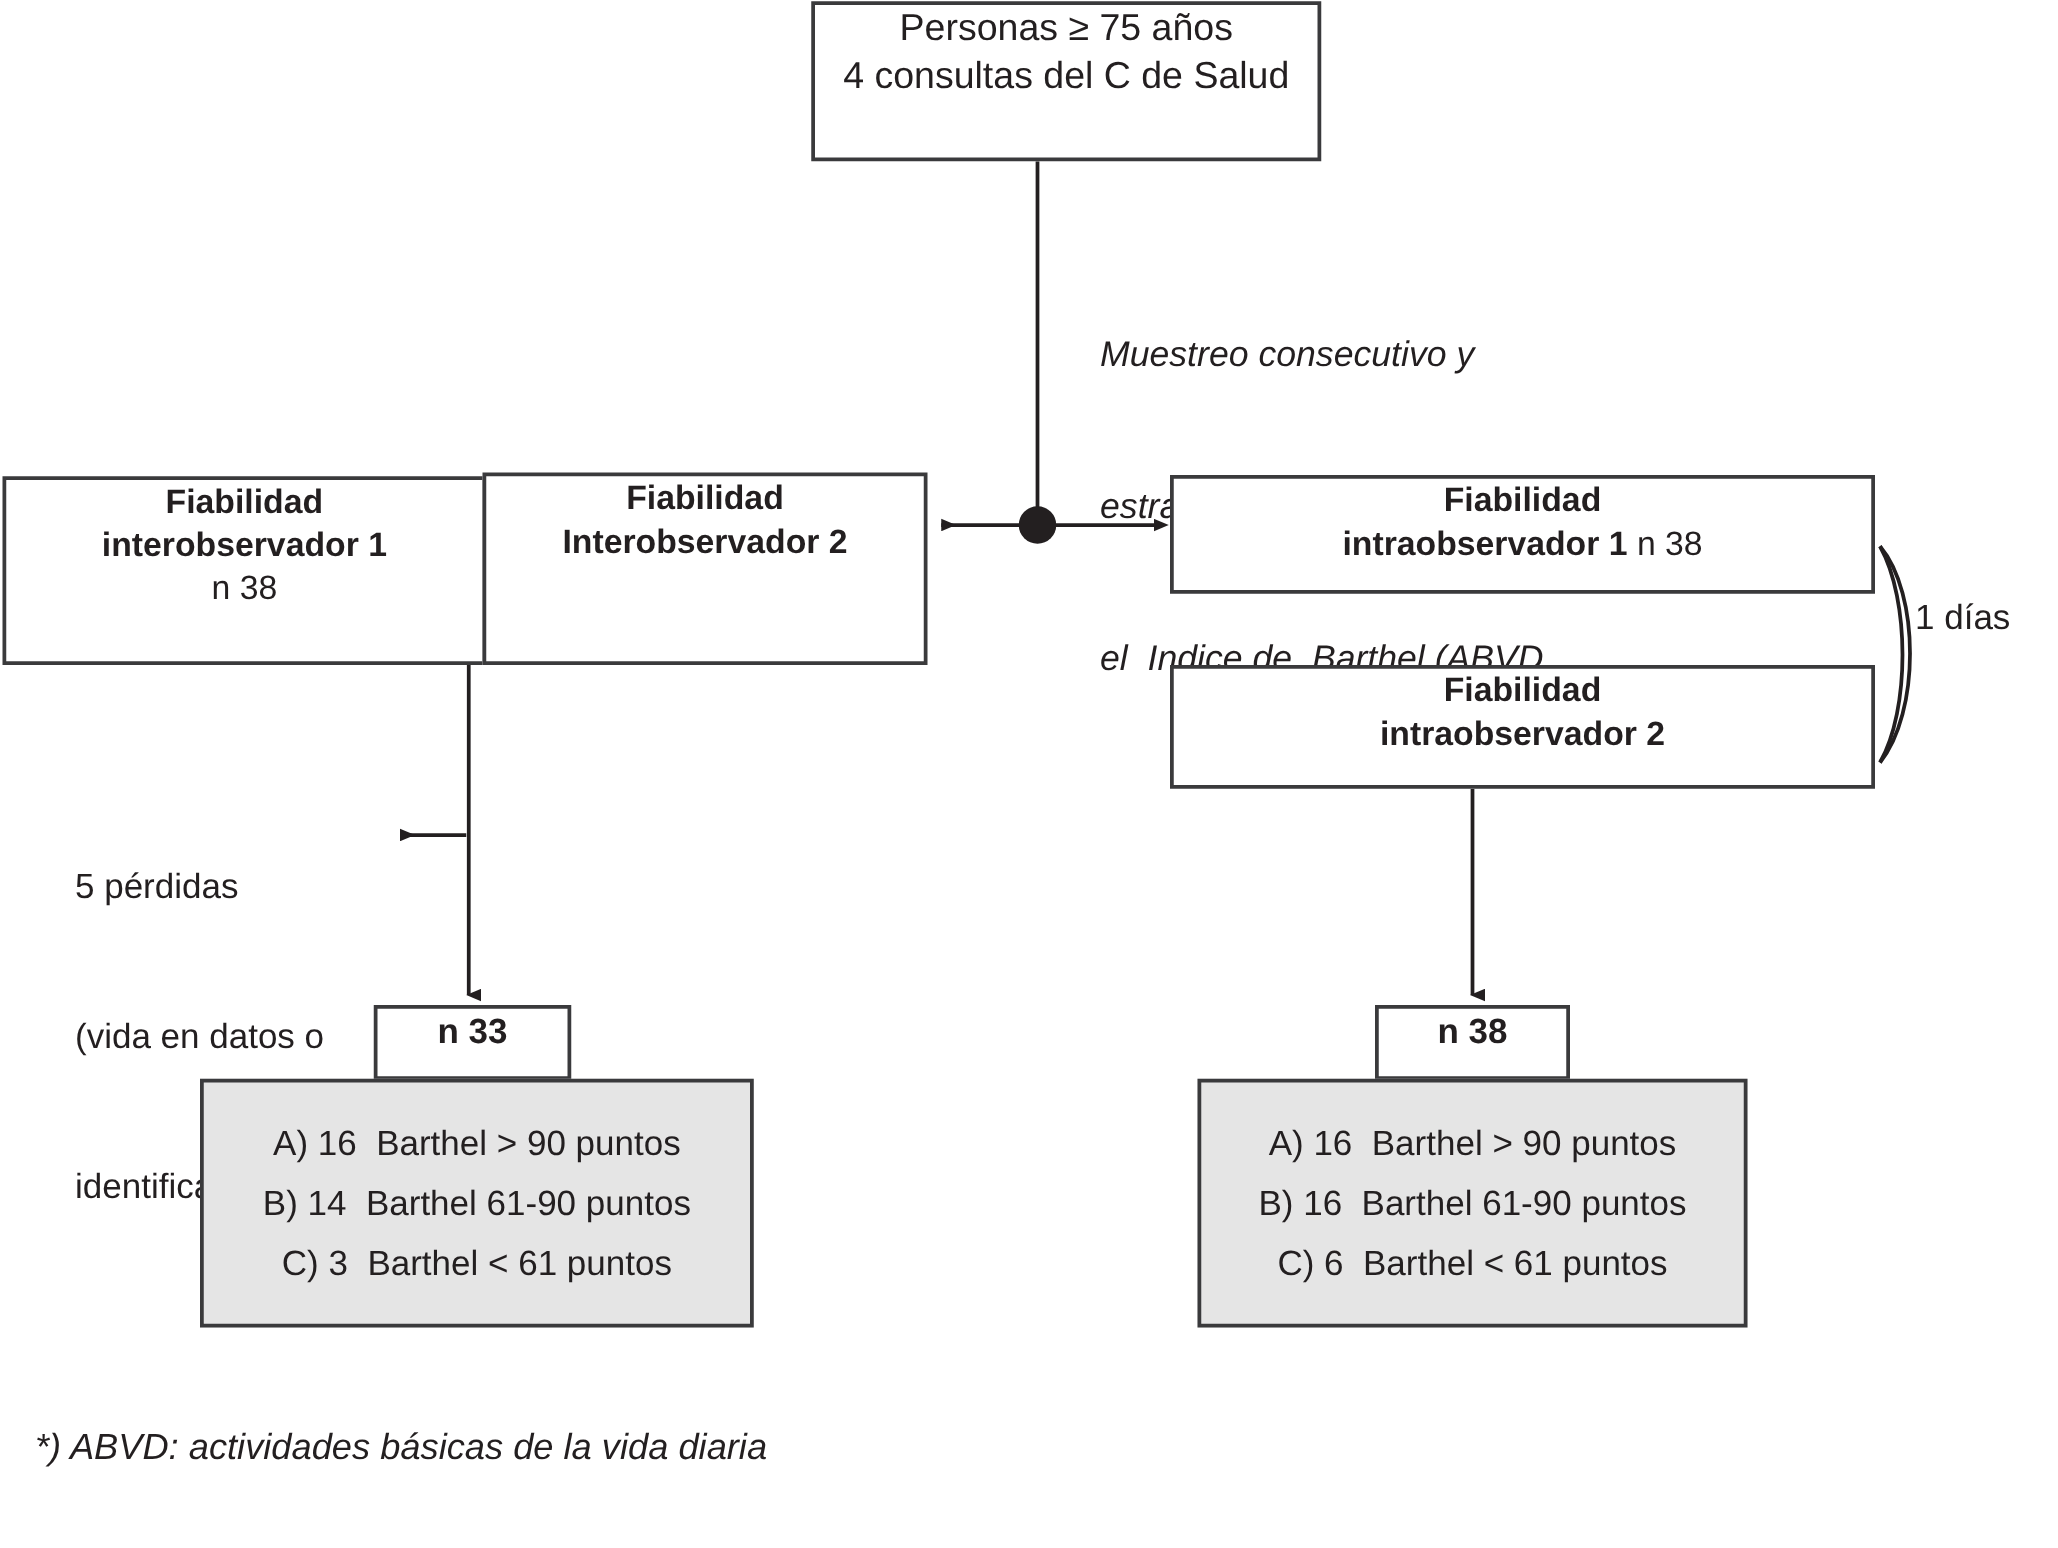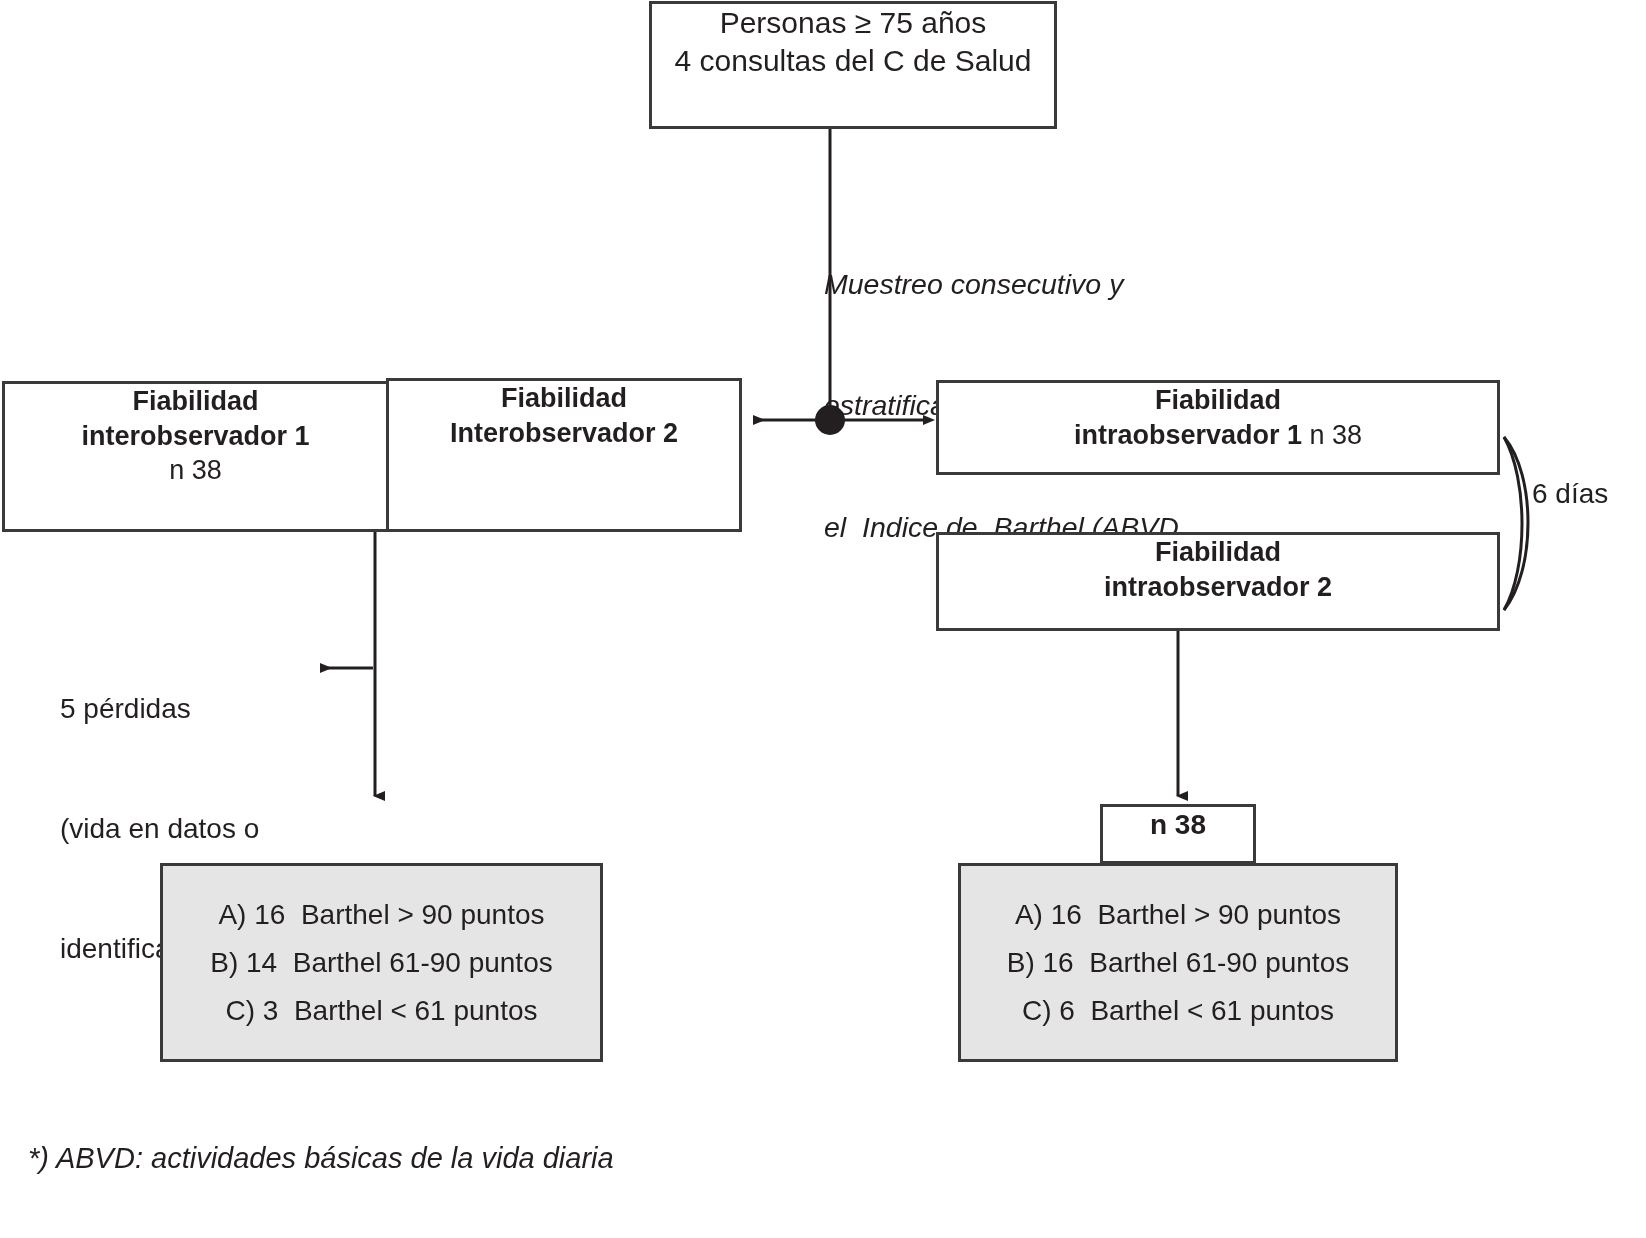--- a/index.html
+++ b/index.html
@@ -37,21 +37,21 @@
 
   
   #top-box {
     left: 649px; top: 1px; width: 408px; height: 128px;
     font-size: 30px;
   }
   #top-box .line { display:block; }
 
   
   #sampling-note {
-    left: 824px; top: 183px;
+    left: 880px; top: 183px;
     font-size: 28.5px; font-style: italic;
     line-height: 1.42;
   }
 
   
   #inter1-box {
     left: 2px; top: 381px; width: 387px; height: 151px;
     font-size: 27px; font-weight: bold;
   }
   #inter2-box {
@@ -202,28 +202,31 @@
     </div>
   </div>
 
   <div class="box" id="intra2-box">
     <div>
       <div>Fiabilidad</div>
       <div>intraobservador 2</div>
     </div>
   </div>
 
-  <div class="txt" id="dias-label">6 días</div>
+  <div class="txt" id="dias-label">1 días</div>
 
   <div class="txt" id="losses-note">
     <div>5 pérdidas</div>
     <div>(vida en datos o</div>
     <div>identificación)</div>
   </div>
 
+  <div class="box" id="n33-box">
+    <span>n 33</span>
+  </div>
   <div class="box" id="n38-box">
     <span>n 38</span>
   </div>
 
   <div class="list-box" id="list-left">
     <div class="row">A) 16  Barthel &gt; 90 puntos</div>
     <div class="row">B) 14  Barthel 61-90 puntos</div>
     <div class="row">C) 3  Barthel &lt; 61 puntos</div>
   </div>
 

